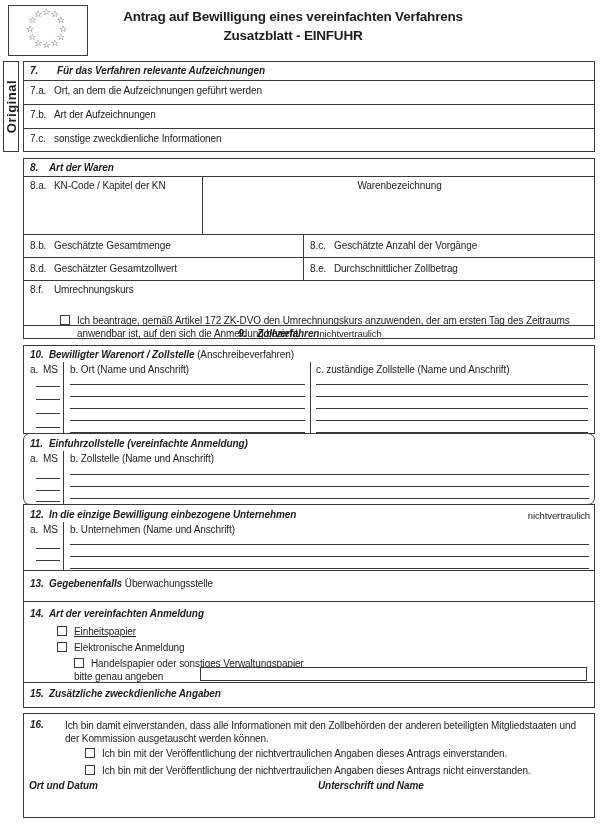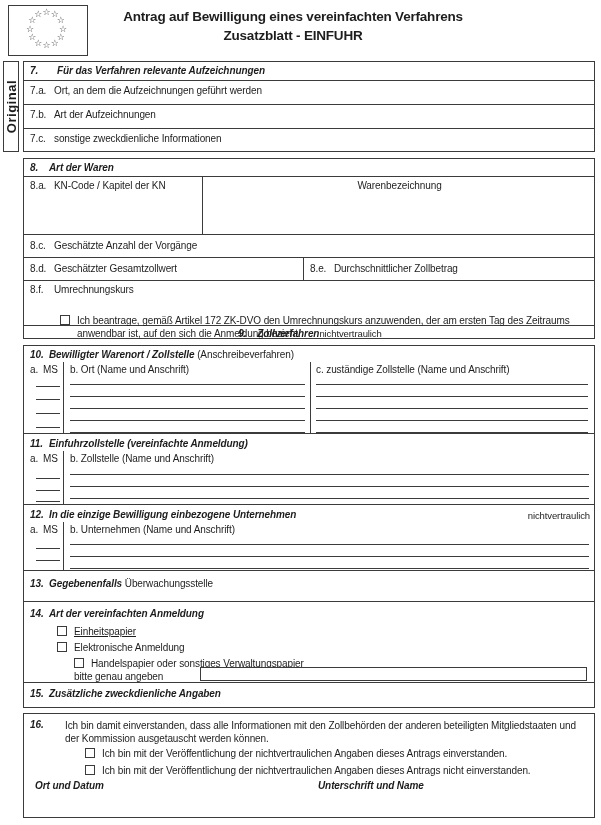--- a/index.html
+++ b/index.html
@@ -76,20 +76,23 @@
     <div class="row bb b" style="height:18px;">
       <span class="hnum">8.</span><span>Art der Waren</span>
     </div>
     <div class="bb" style="height:57px;display:flex;">
       <div class="row br" style="width:179px;flex:none;">
         <span class="num">8.a.</span><span>KN-Code / Kapitel der KN</span>
       </div>
       <div class="row" style="flex:1;text-align:center;">Warenbezeichnung</div>
     </div>
     <div class="bb" style="height:22px;display:flex;">
+      <div class="row br" style="width:280px;flex:none;padding-top:5px;">
+        <span class="num">8.b.</span><span>Geschätzte Gesamtmenge</span>
+      </div>
       <div class="row" style="flex:1;padding-top:5px;">
         <span class="num">8.c.</span><span>Geschätzte Anzahl der Vorgänge</span>
       </div>
     </div>
     <div class="bb" style="height:22px;display:flex;">
       <div class="row br" style="width:280px;flex:none;padding-top:5px;">
         <span class="num">8.d.</span><span>Geschätzter Gesamtzollwert</span>
       </div>
       <div class="row" style="flex:1;padding-top:5px;">
         <span class="num">8.e.</span><span>Durchschnittlicher Zollbetrag</span>
@@ -127,21 +130,21 @@
     <div class="fline" style="left:46px;width:235px;top:62px;"></div>
     <div class="fline" style="left:46px;width:235px;top:74px;"></div>
     <div class="fline" style="left:46px;width:235px;top:86px;"></div>
     <div class="fline" style="left:292px;width:272px;top:38px;"></div>
     <div class="fline" style="left:292px;width:272px;top:50px;"></div>
     <div class="fline" style="left:292px;width:272px;top:62px;"></div>
     <div class="fline" style="left:292px;width:272px;top:74px;"></div>
     <div class="fline" style="left:292px;width:272px;top:86px;"></div>
   </div>
 
-  <div class="blk" style="left:23px;top:433px;width:572px;height:72px;">
+  <div class="blk" style="left:23px;top:433px;width:572px;height:72px;border-radius:7px;">
     <div class="abs" style="left:6px;top:4px;">
       <span class="hnum b">11.</span><span class="b">Einfuhrzollstelle (vereinfachte Anmeldung)</span>
     </div>
     <div class="vline" style="left:39px;top:17px;bottom:0;"></div>
     <span class="abs" style="left:6px;top:19px;">a.</span>
     <span class="abs" style="left:19px;top:19px;">MS</span>
     <span class="abs" style="left:46px;top:19px;">b. Zollstelle (Name und Anschrift)</span>
     <div class="fline" style="left:12px;width:24px;top:44px;"></div>
     <div class="fline" style="left:12px;width:24px;top:56px;"></div>
     <div class="fline" style="left:12px;width:24px;top:67px;"></div>
@@ -203,17 +206,17 @@
     <span class="abs b" style="left:6px;top:5px;">16.</span>
     <div class="abs" style="left:41px;top:5px;width:515px;line-height:13px;">Ich bin damit einverstanden, dass alle Informationen mit den Zollbehörden der anderen beteiligten Mitgliedstaaten und der Kommission ausgetauscht werden können.</div>
     <div class="cbrow" style="left:61px;top:34px;">
       <span class="cb"></span>
       <span>Ich bin mit der Veröffentlichung der nichtvertraulichen Angaben dieses Antrags einverstanden.</span>
     </div>
     <div class="cbrow" style="left:61px;top:51px;">
       <span class="cb"></span>
       <span>Ich bin mit der Veröffentlichung der nichtvertraulichen Angaben dieses Antrags nicht einverstanden.</span>
     </div>
-    <span class="abs b" style="left:11px;top:66px;">Ort und Datum</span>
+    <span class="abs b" style="left:5px;top:66px;">Ort und Datum</span>
     <span class="abs b" style="left:294px;top:66px;">Unterschrift und Name</span>
   </div>
 
 </div>
 
 </body></html>

